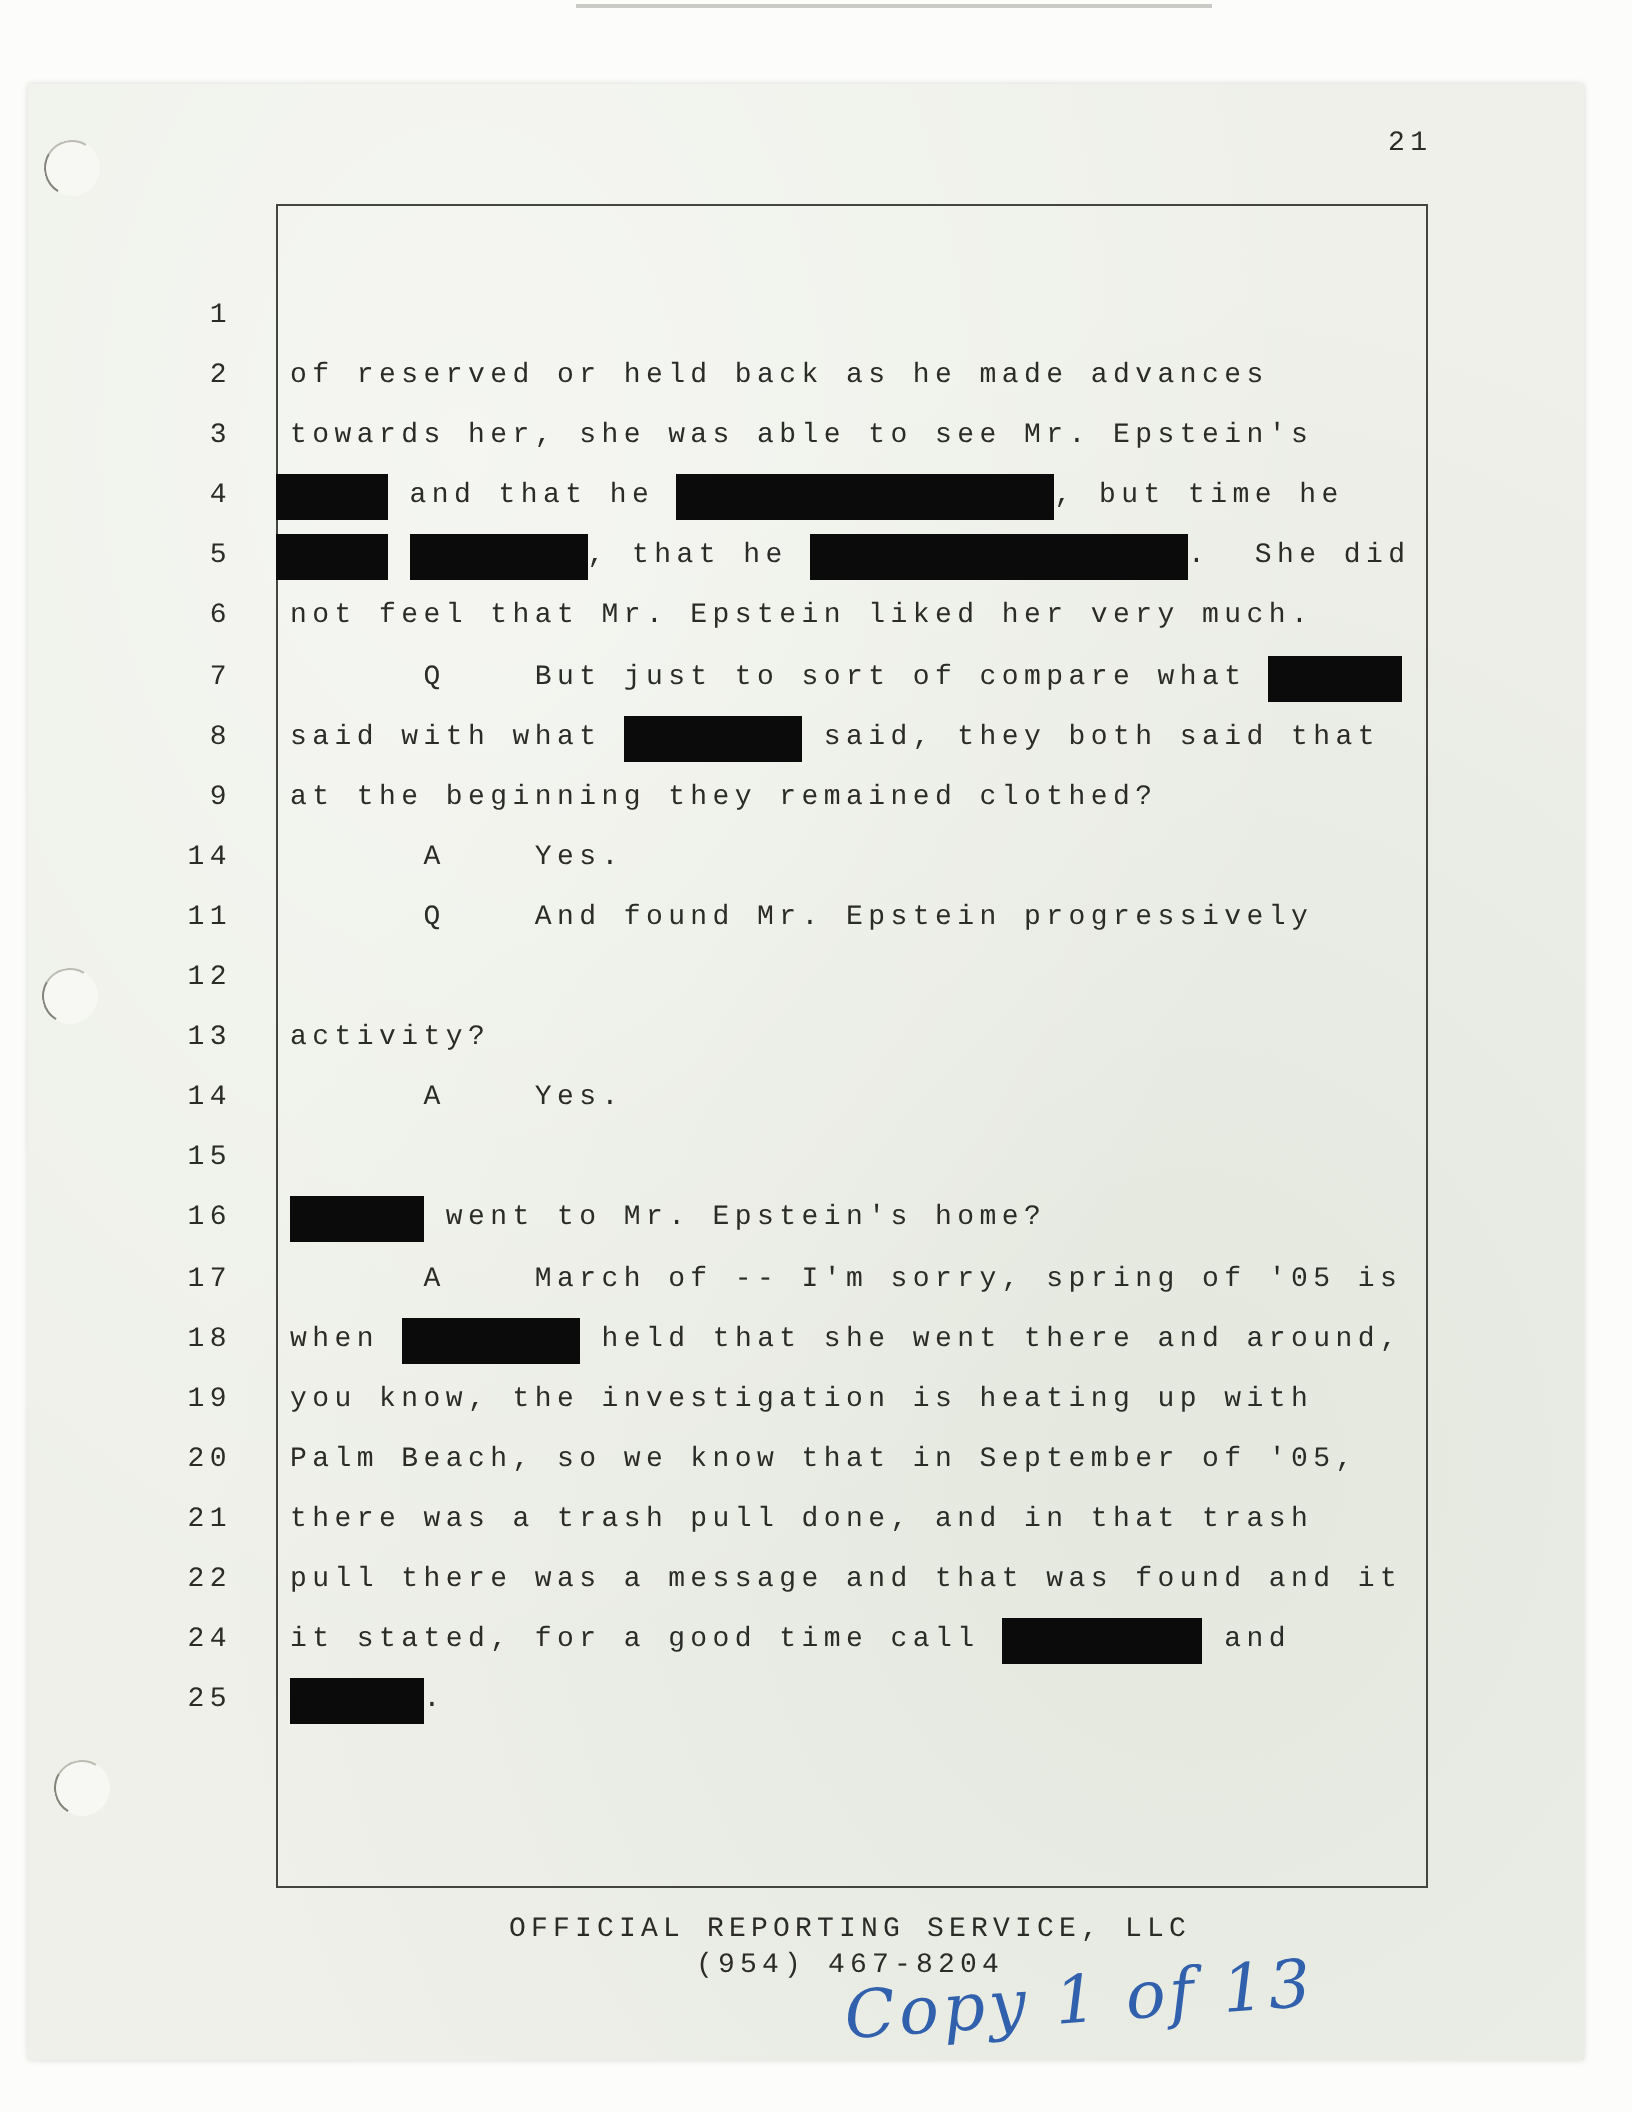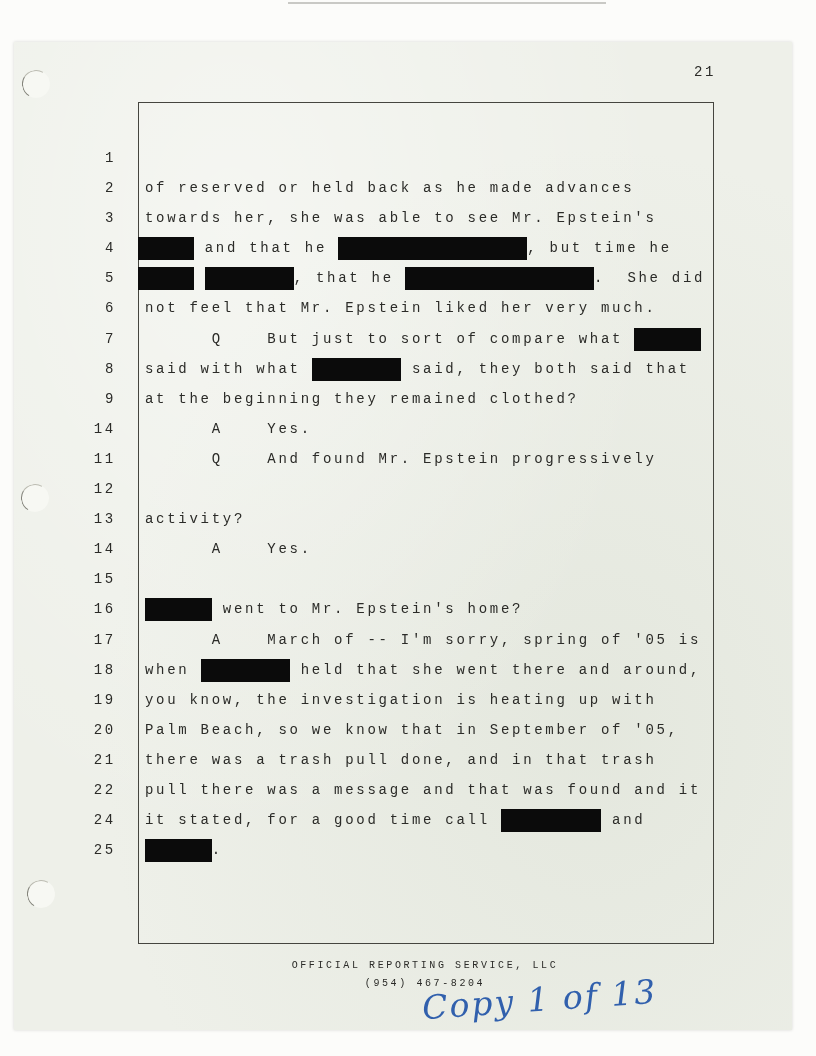--- a/index.html
+++ b/index.html
@@ -32,21 +32,21 @@
   .t-line {
     position:relative; height:30.1px; line-height:30.1px;
     font-size:14px; letter-spacing:2.72px; color:var(--ink,#2b2b28);
   }
   .t-num { position:absolute; left:0; width:102px; text-align:right; }
   .t-text { position:absolute; left:131px; white-space:pre; }
   .r { background:var(--redact,#0b0b0b); padding:3px 0 4px; }
   .rf { margin-left:-7px; }
   .footer {
     position:absolute; left:124px; top:915px; width:574px; text-align:center;
-    font-size:10px; letter-spacing:2.6px; line-height:17.5px; color:var(--ink,#2b2b28);
+    font-size:14px; letter-spacing:2.6px; line-height:17.5px; color:var(--ink,#2b2b28);
   }
   .handwriting {
     position:absolute; left:408px; top:938px;
     font-family:"DejaVu Serif","Liberation Serif",serif; font-style:italic;
     font-size:33px; color:var(--hand,#3160ad);
     transform:rotate(-4deg); letter-spacing:2px; white-space:nowrap;
   }
   .punch {
     position:absolute; width:26px; height:26px; border-radius:50%;
     background:#f7f8f3;

